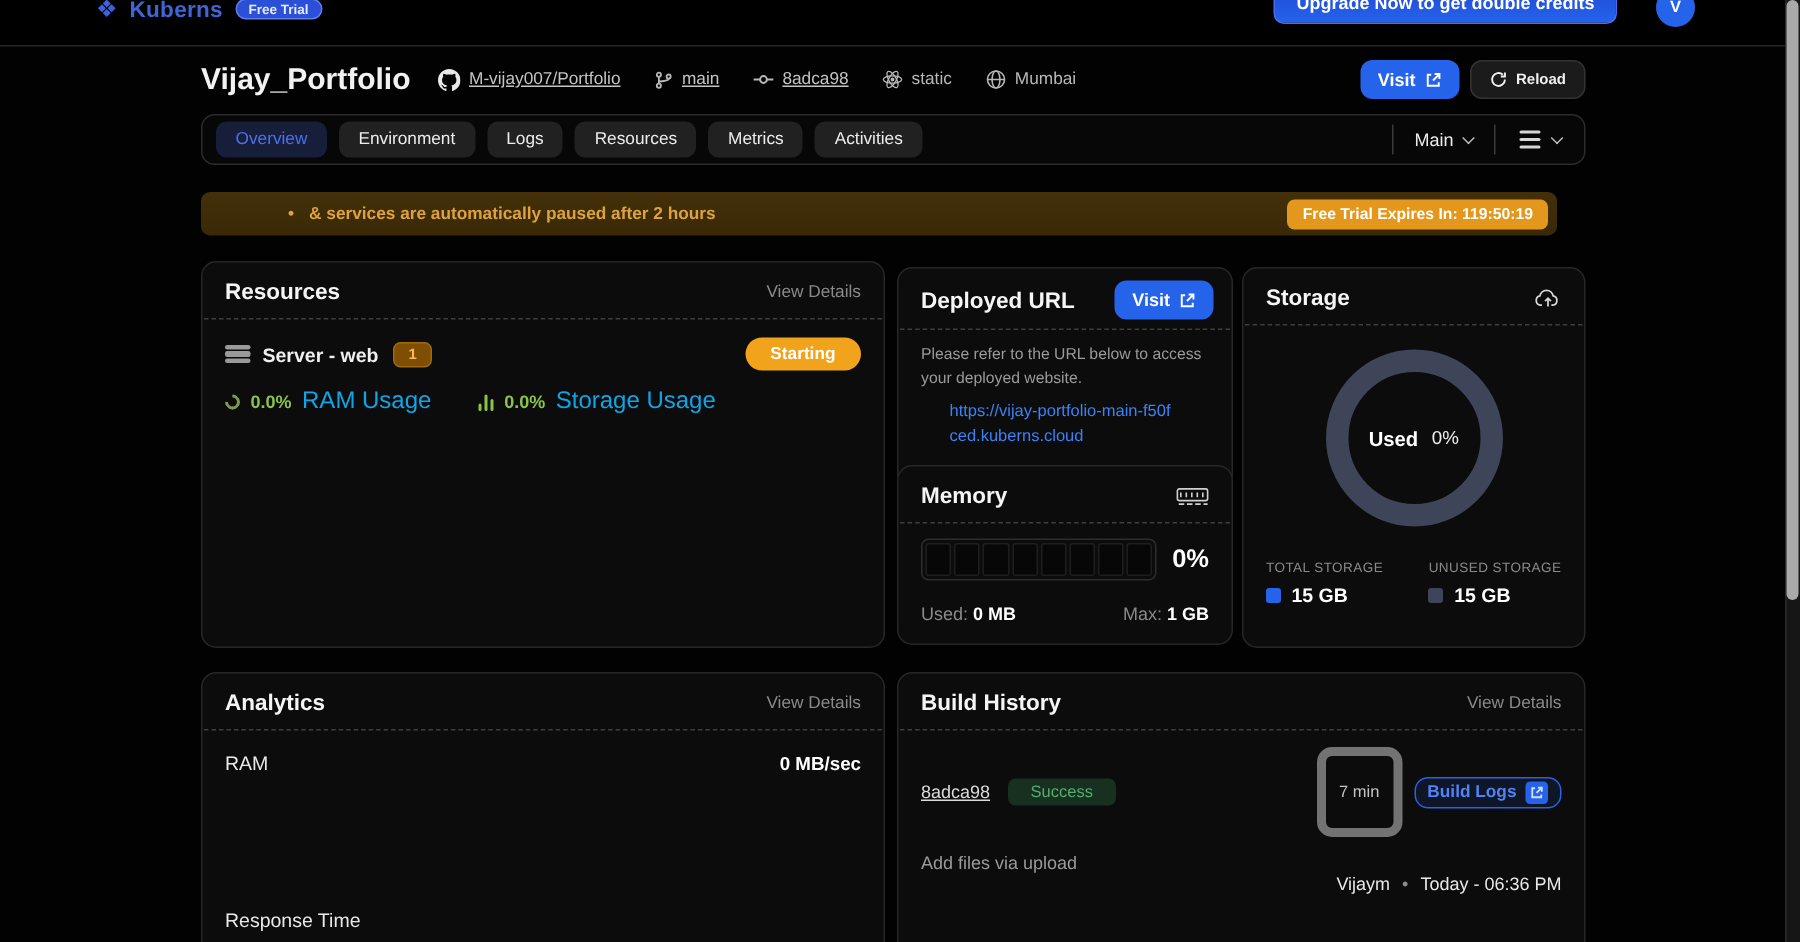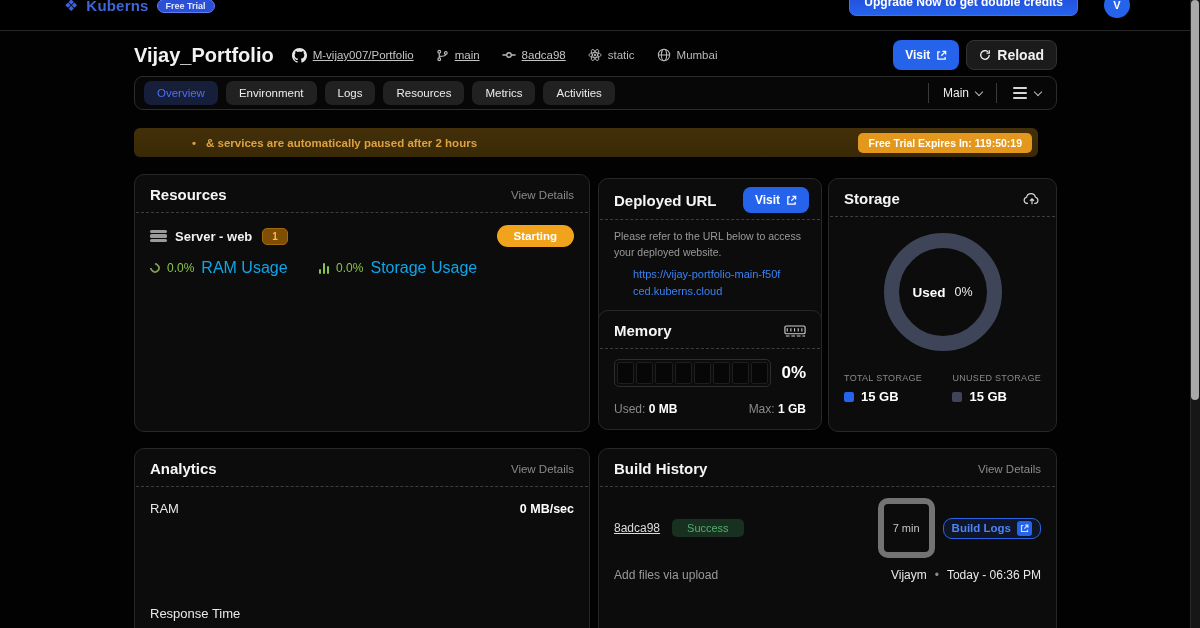--- a/index.html
+++ b/index.html
@@ -31,21 +31,21 @@
   
   .proj-header { position:absolute; top:40px; left:0; width:923px; display:flex; align-items:center; }
   .proj-title { color:#f2f2f2; font-size:20px; font-weight:bold; margin-right:18px; }
   .meta-item { display:flex; align-items:center; gap:6px; color:#b8b8b8; font-size:11.5px; margin-right:22px; }
   .meta-item .lnk { text-decoration:underline; color:#c4c4c4; cursor:pointer; }
   .icon-svg { display:inline-block; vertical-align:middle; }
   .hdr-actions { margin-left:auto; display:flex; gap:7px; }
   .btn-visit { background:#2563eb; border:none; border-radius:8px; color:#fff; font-size:12px;
     font-weight:bold; padding:6px 12px; display:flex; align-items:center; gap:6px; cursor:pointer; }
   .btn-reload { background:#1b1b1b; border:1px solid #333; border-radius:8px; color:#f0f0f0;
-    font-size:14px; font-weight:bold; padding:6px 12px; display:flex; align-items:center; gap:6px; cursor:pointer; }
+    font-size:10px; font-weight:bold; padding:6px 12px; display:flex; align-items:center; gap:6px; cursor:pointer; }
 
   
   .tabs-bar { position:absolute; top:76px; left:0; width:923px; height:34px; background:#070707;
     border:1px solid #2c2c2c; border-radius:9px; display:flex; align-items:center; padding:0 9px; gap:8px; }
   .tab-pill { background:#212121; border-radius:7px; color:#ececec; font-size:11.5px; padding:6px 13px;
     cursor:pointer; white-space:nowrap; }
   .tab-pill.active { background:#161e3a; color:#4c70f0; }
   .tabs-right { margin-left:auto; display:flex; align-items:center; gap:10px; }
   .v-div { width:1px; height:20px; background:#3a3a3a; }
   .env-select { display:flex; align-items:center; gap:7px; color:#ececec; font-size:12px; cursor:pointer; padding:0 4px; }
@@ -76,21 +76,21 @@
   .server-icon span { flex:1; background:#9a9a9a; border-radius:1.5px; }
   .server-name { color:#f0f0f0; font-size:13px; font-weight:bold; }
   .count-badge { background:#7d4e03; border:1px solid #a36807; color:#ffb84d; font-size:10px; font-weight:bold;
     border-radius:5px; padding:2px 9px; margin-left:10px; }
   .starting-badge { margin-left:auto; background:#f2a31c; color:#fff; font-size:11.5px; font-weight:bold;
     border-radius:14px; padding:5px 17px; }
   .usage-row { display:flex; align-items:center; gap:7px; padding:12px 15px 0 15px; }
   .ring-icon { width:10px; height:10px; border:2px solid #7f9657; border-radius:50%; border-top-color:transparent; transform:rotate(-45deg); }
   .bars-icon { display:flex; align-items:flex-end; gap:1.5px; height:11px; margin-left:24px; }
   .bars-icon span { width:2.5px; background:#8bc34a; border-radius:1px; }
-  .usage-val { color:#8bc34a; font-size:12px; font-weight:normal; }
+  .usage-val { color:#8bc34a; font-size:12px; font-weight:bold; }
   .usage-lbl { color:#0ea5e9; font-size:16px; }
 
   .card-deployed { left:464px; top:178px; width:224px; height:149px; }
   .card-deployed .card-head { padding:8px 12px 6px 15px; }
   .deploy-desc { color:#9a9a9a; font-size:10.5px; line-height:1.55; padding:8px 15px 0 15px; }
   .deploy-link { color:#3b82f6; font-size:11px; line-height:1.6; padding:5px 15px 0 34px; cursor:pointer; }
 
   .card-memory { left:464px; top:310px; width:224px; height:120px; }
   .mem-body { display:flex; align-items:center; padding:10px 15px 0 15px; gap:10px; }
   .mem-bar { flex:1; height:28px; border:1px solid #2d2d2d; border-radius:5px; display:flex; gap:2px; padding:2px; }
@@ -125,21 +125,21 @@
   .bh-commit { color:#dcdcdc; font-size:12px; text-decoration:underline; cursor:pointer; }
   .success-badge { background:#17301f; color:#54ae70; font-size:11px; border-radius:5px;
     padding:3px 15px; margin-left:12px; }
   .bh-right { margin-left:auto; display:flex; align-items:center; gap:8px; }
   .duration-pill { border:6px solid #737373; border-radius:10px; color:#c4c4c4; font-size:11px; padding:18px 9px; }
   .build-logs-btn { border:1px solid #2b62e3; background:rgba(37,99,235,.12); border-radius:9px;
     color:#4f83f7; font-size:11.5px; font-weight:bold; padding:2px 8px; display:flex; align-items:center;
     gap:6px; cursor:pointer; }
   .mini-ext { width:15px; height:15px; background:#2563eb; border-radius:3px; display:flex;
     align-items:center; justify-content:center; }
-  .bh-row2 { display:flex; align-items:flex-end; padding:10px 15px 0 15px; }
+  .bh-row2 { display:flex; align-items:flex-start; padding:10px 15px 0 15px;flex-direction:column; }
   .bh-src { color:#9a9a9a; font-size:12px; }
   .bh-meta { margin-left:auto; display:flex; align-items:center; gap:8px; font-size:12px; }
   .bh-author { color:#e8e8e8; }
   .bh-dot { color:#8a8a8a; }
   .bh-time { color:#e8e8e8; }
 </style>
 </head>
 <body>
 
 <div class="canvas">

